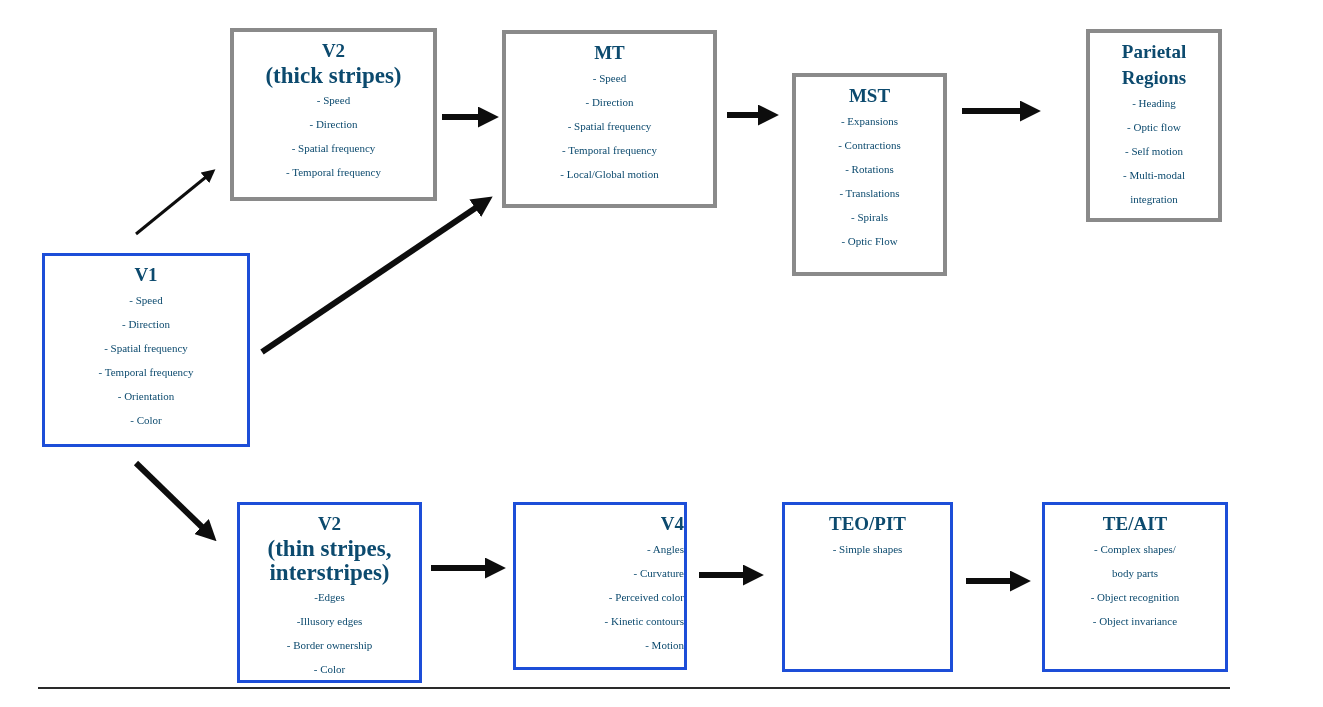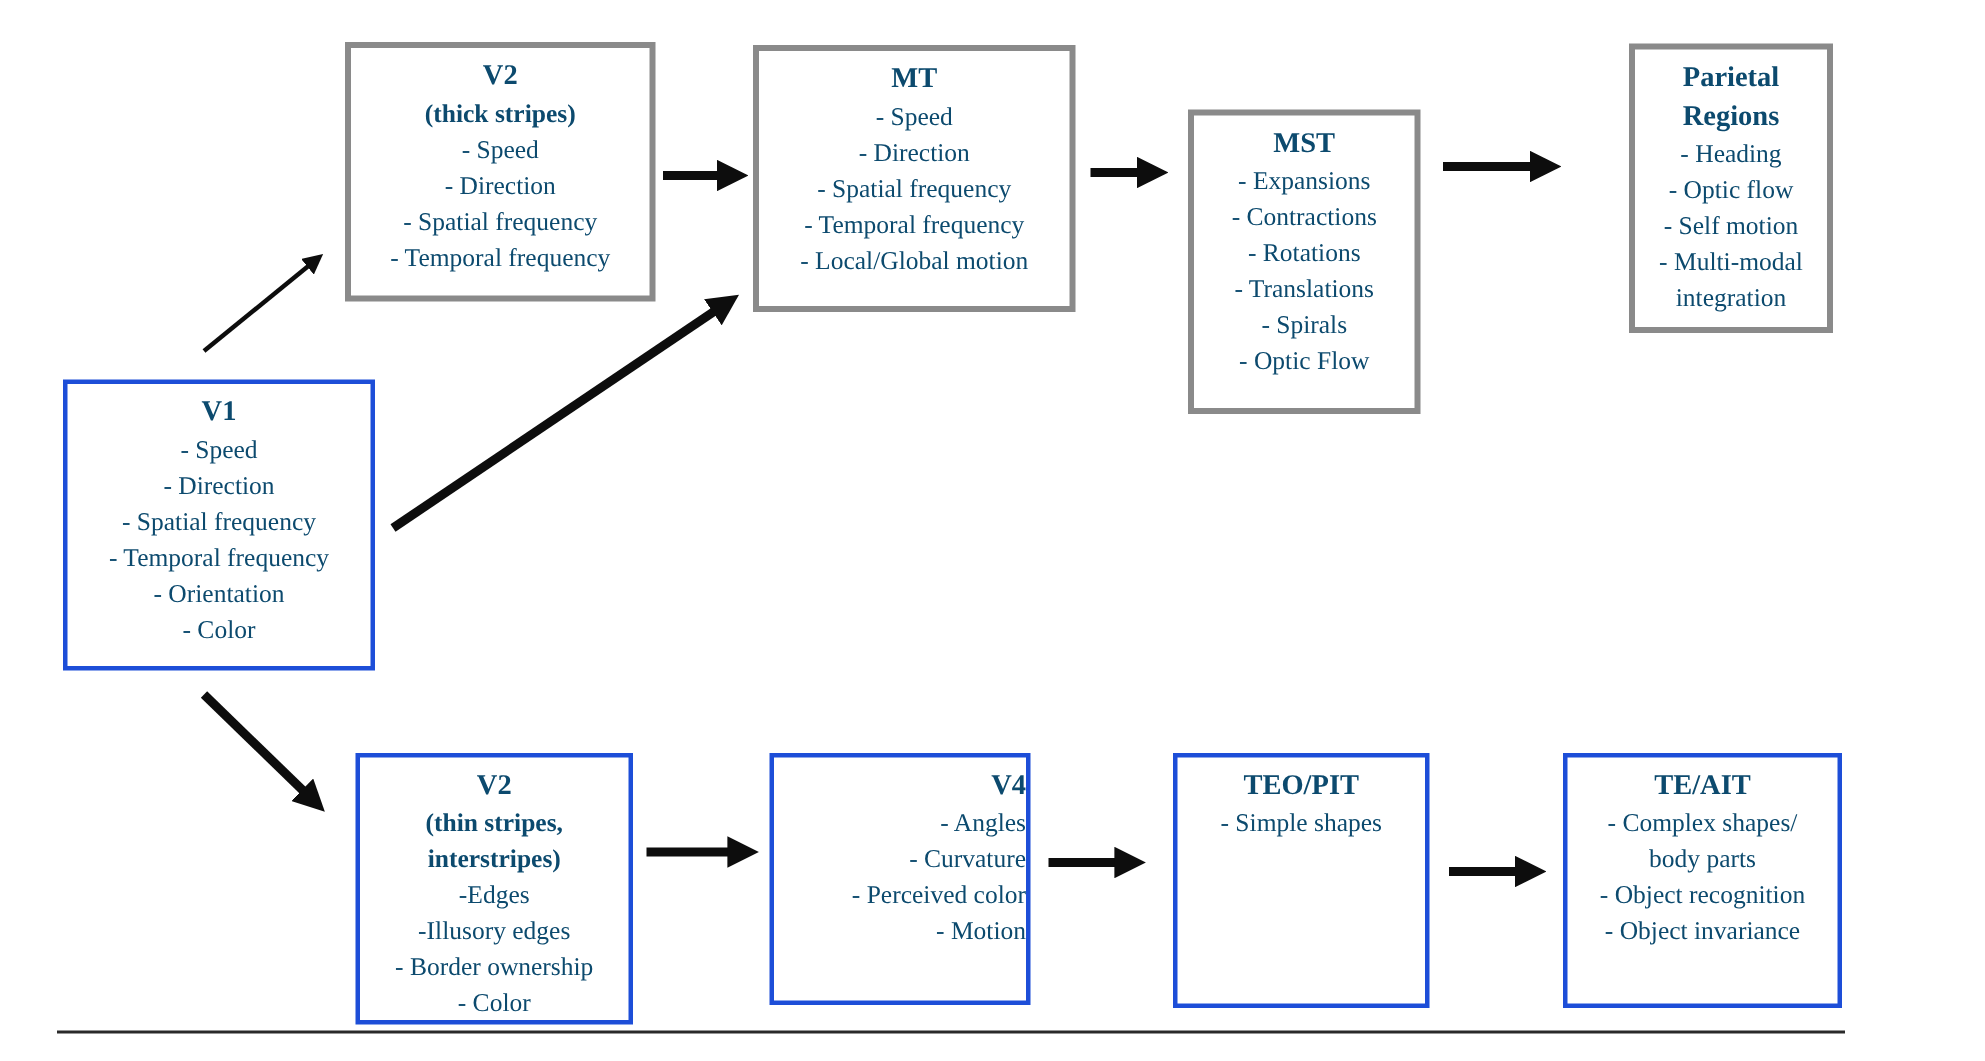--- a/index.html
+++ b/index.html
@@ -29,26 +29,26 @@
   .box.gray  { border: 4px solid #8a8a8a; }
   .box.black { border: 3px solid #1d4ed8; }
   .title {
     font-weight: bold;
     font-size: 19px;
     line-height: 26px;
     white-space: pre-line;
   }
   .subtitle {
     font-weight: bold;
-    font-size: 17px;
+    font-size: 23px;
     line-height: 24px;
     white-space: pre-line;
   }
   .item {
-    font-size: 17px;
+    font-size: 11px;
     line-height: 24px;
     white-space: pre-line;
   }
   #box-v2-thick { left: 230px;  top: 28px;  width: 207px; height: 173px; }
   #box-mt       { left: 502px;  top: 30px;  width: 215px; height: 178px; }
   #box-mst      { left: 792px;  top: 29px;  width: 155px; height: 203px; margin-top: 44px; }
   #box-parietal { left: 1070px; top: 29px;  width: 136px; height: 193px; margin-left: 16px; }
   #box-v1       { left: 42px;   top: 253px; width: 208px; height: 194px; }
   #box-v2-thin  { left: 237px;  top: 502px; width: 185px; height: 181px; }
   #box-v4       { left: 513px;  top: 502px; width: 174px; height: 168px; text-align: right; }
@@ -142,20 +142,21 @@
     <div class="item">-Illusory edges</div>
     <div class="item">- Border ownership</div>
     <div class="item">- Color</div>
   </div>
 
   <div class="box black" id="box-v4">
     <div class="title">V4</div>
     <div class="item">- Angles</div>
     <div class="item">- Curvature</div>
     <div class="item">- Perceived color</div>
+    <div class="item">- Kinetic contours</div>
     <div class="item">- Motion</div>
   </div>
 
   <div class="box black" id="box-teo-pit">
     <div class="title">TEO/PIT</div>
     <div class="item">- Simple shapes</div>
   </div>
 
   <div class="box black" id="box-te-ait">
     <div class="title">TE/AIT</div>

